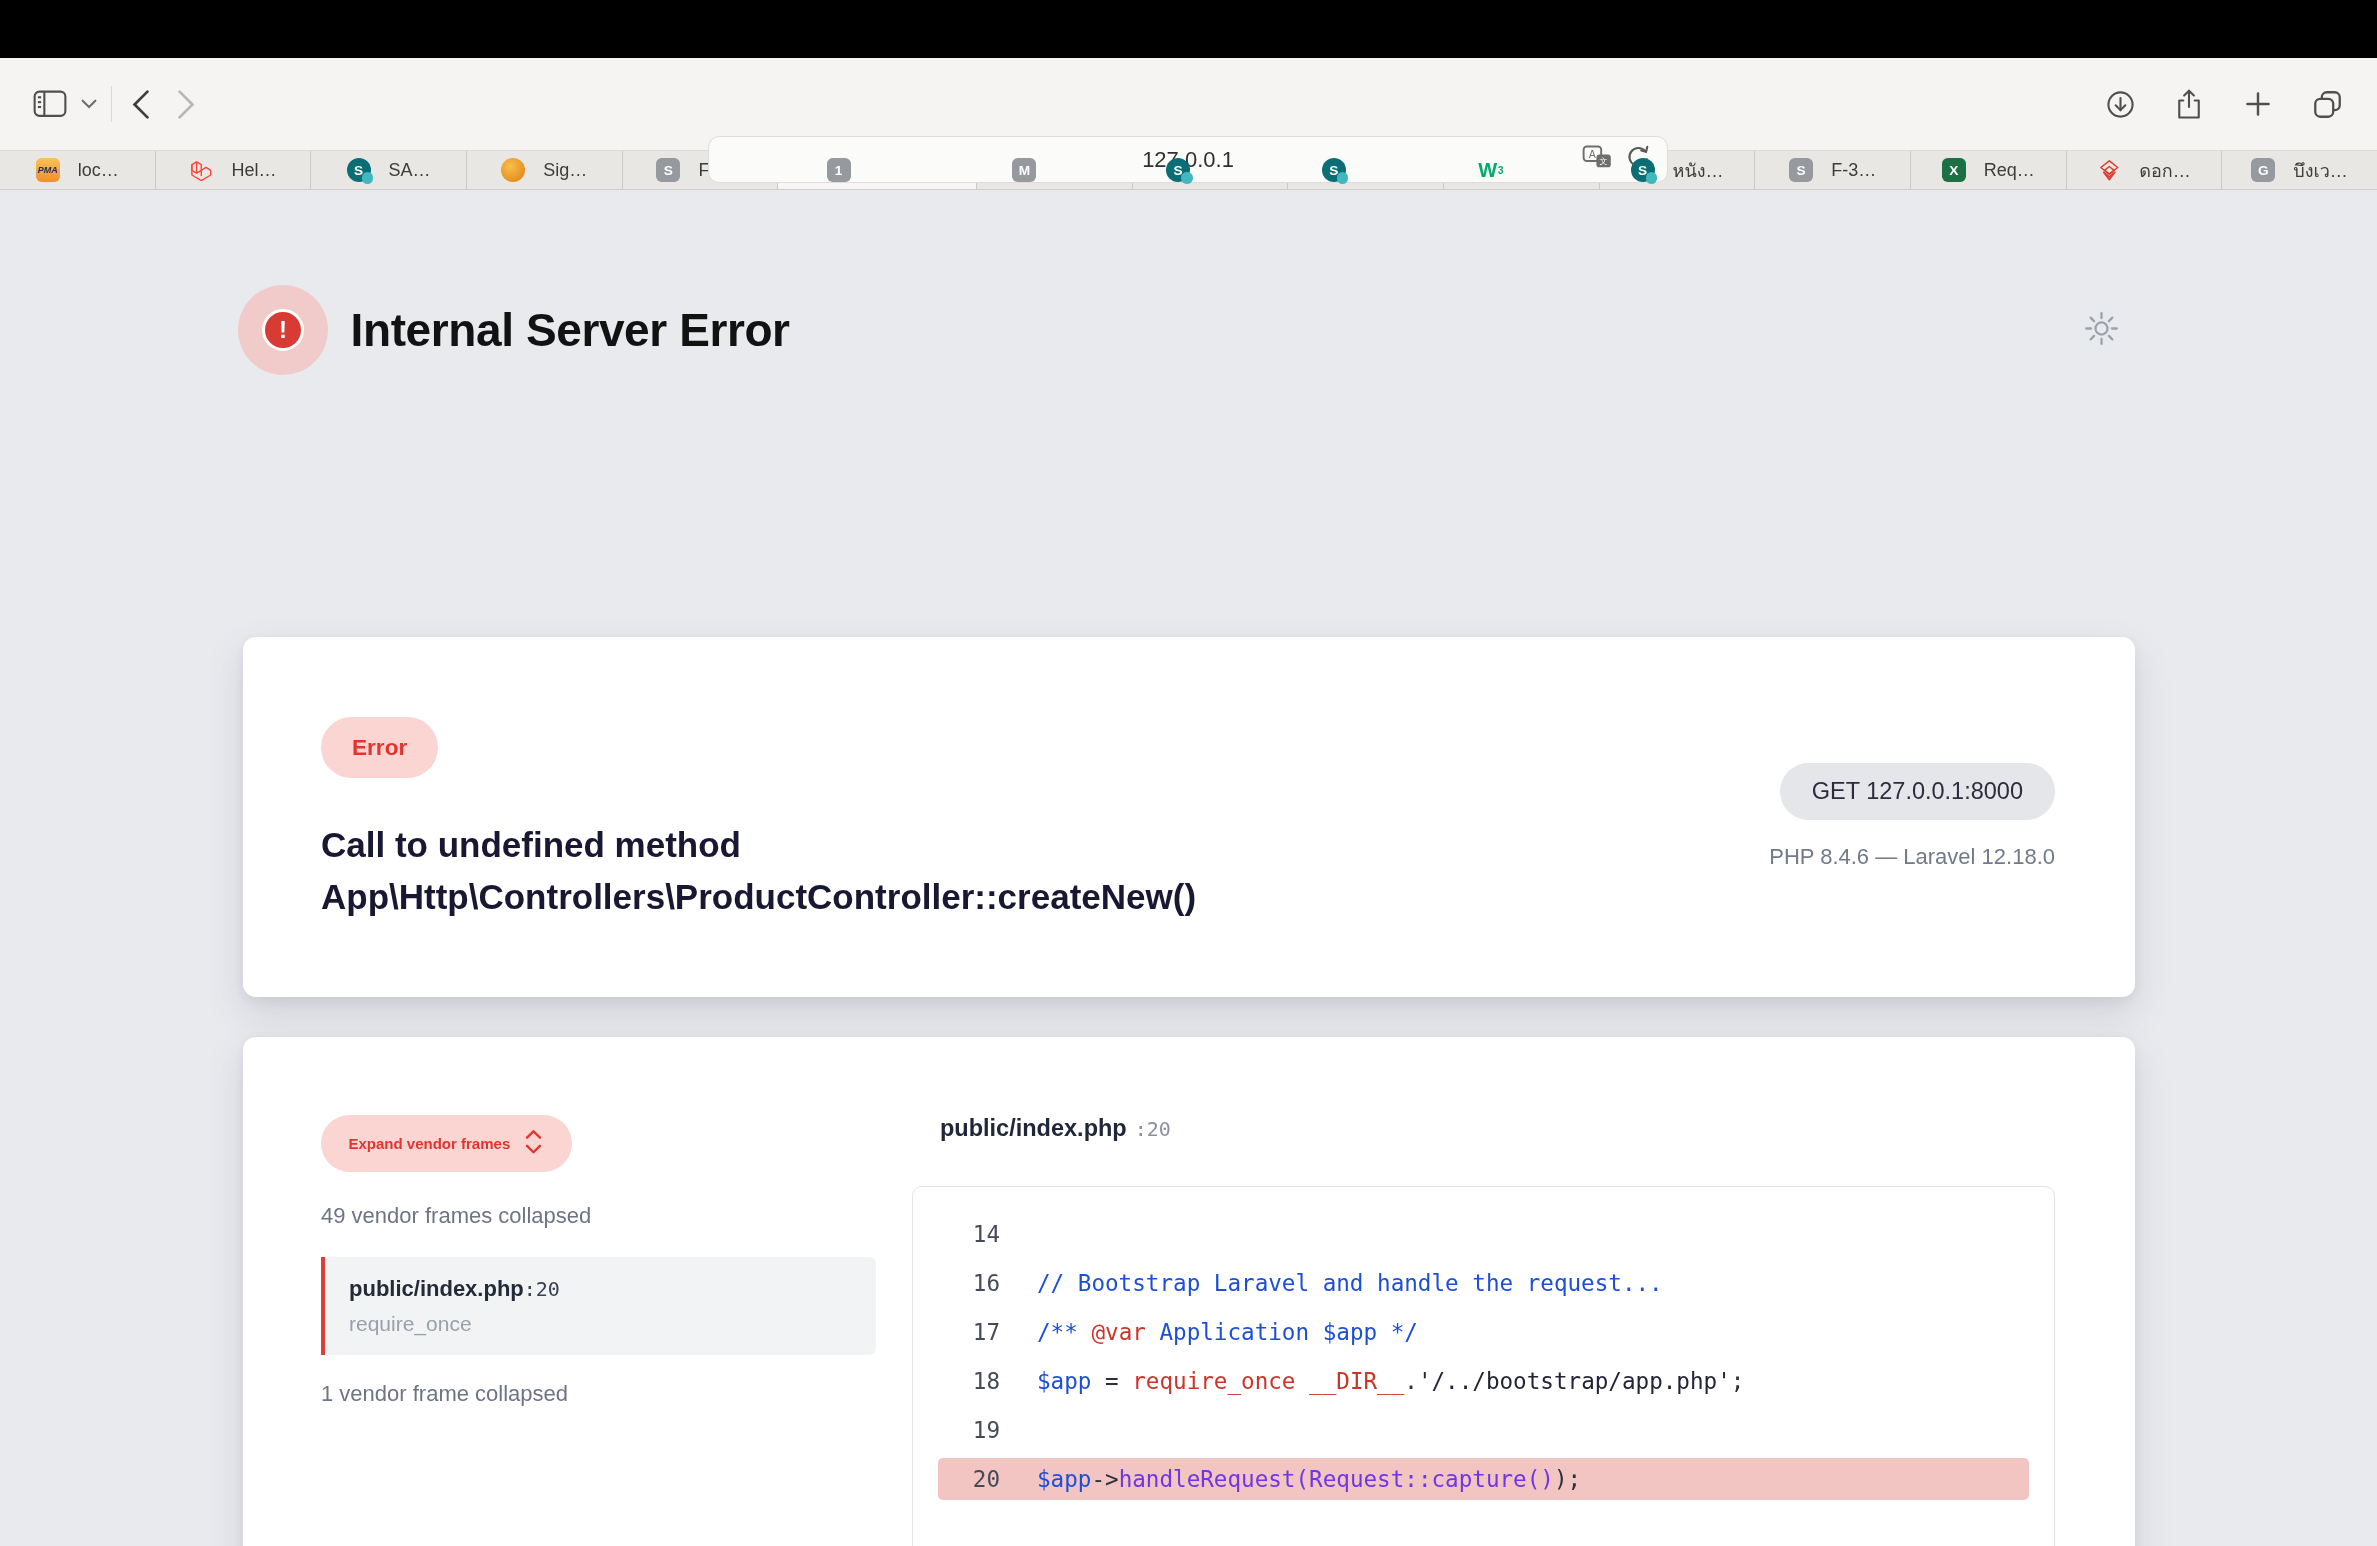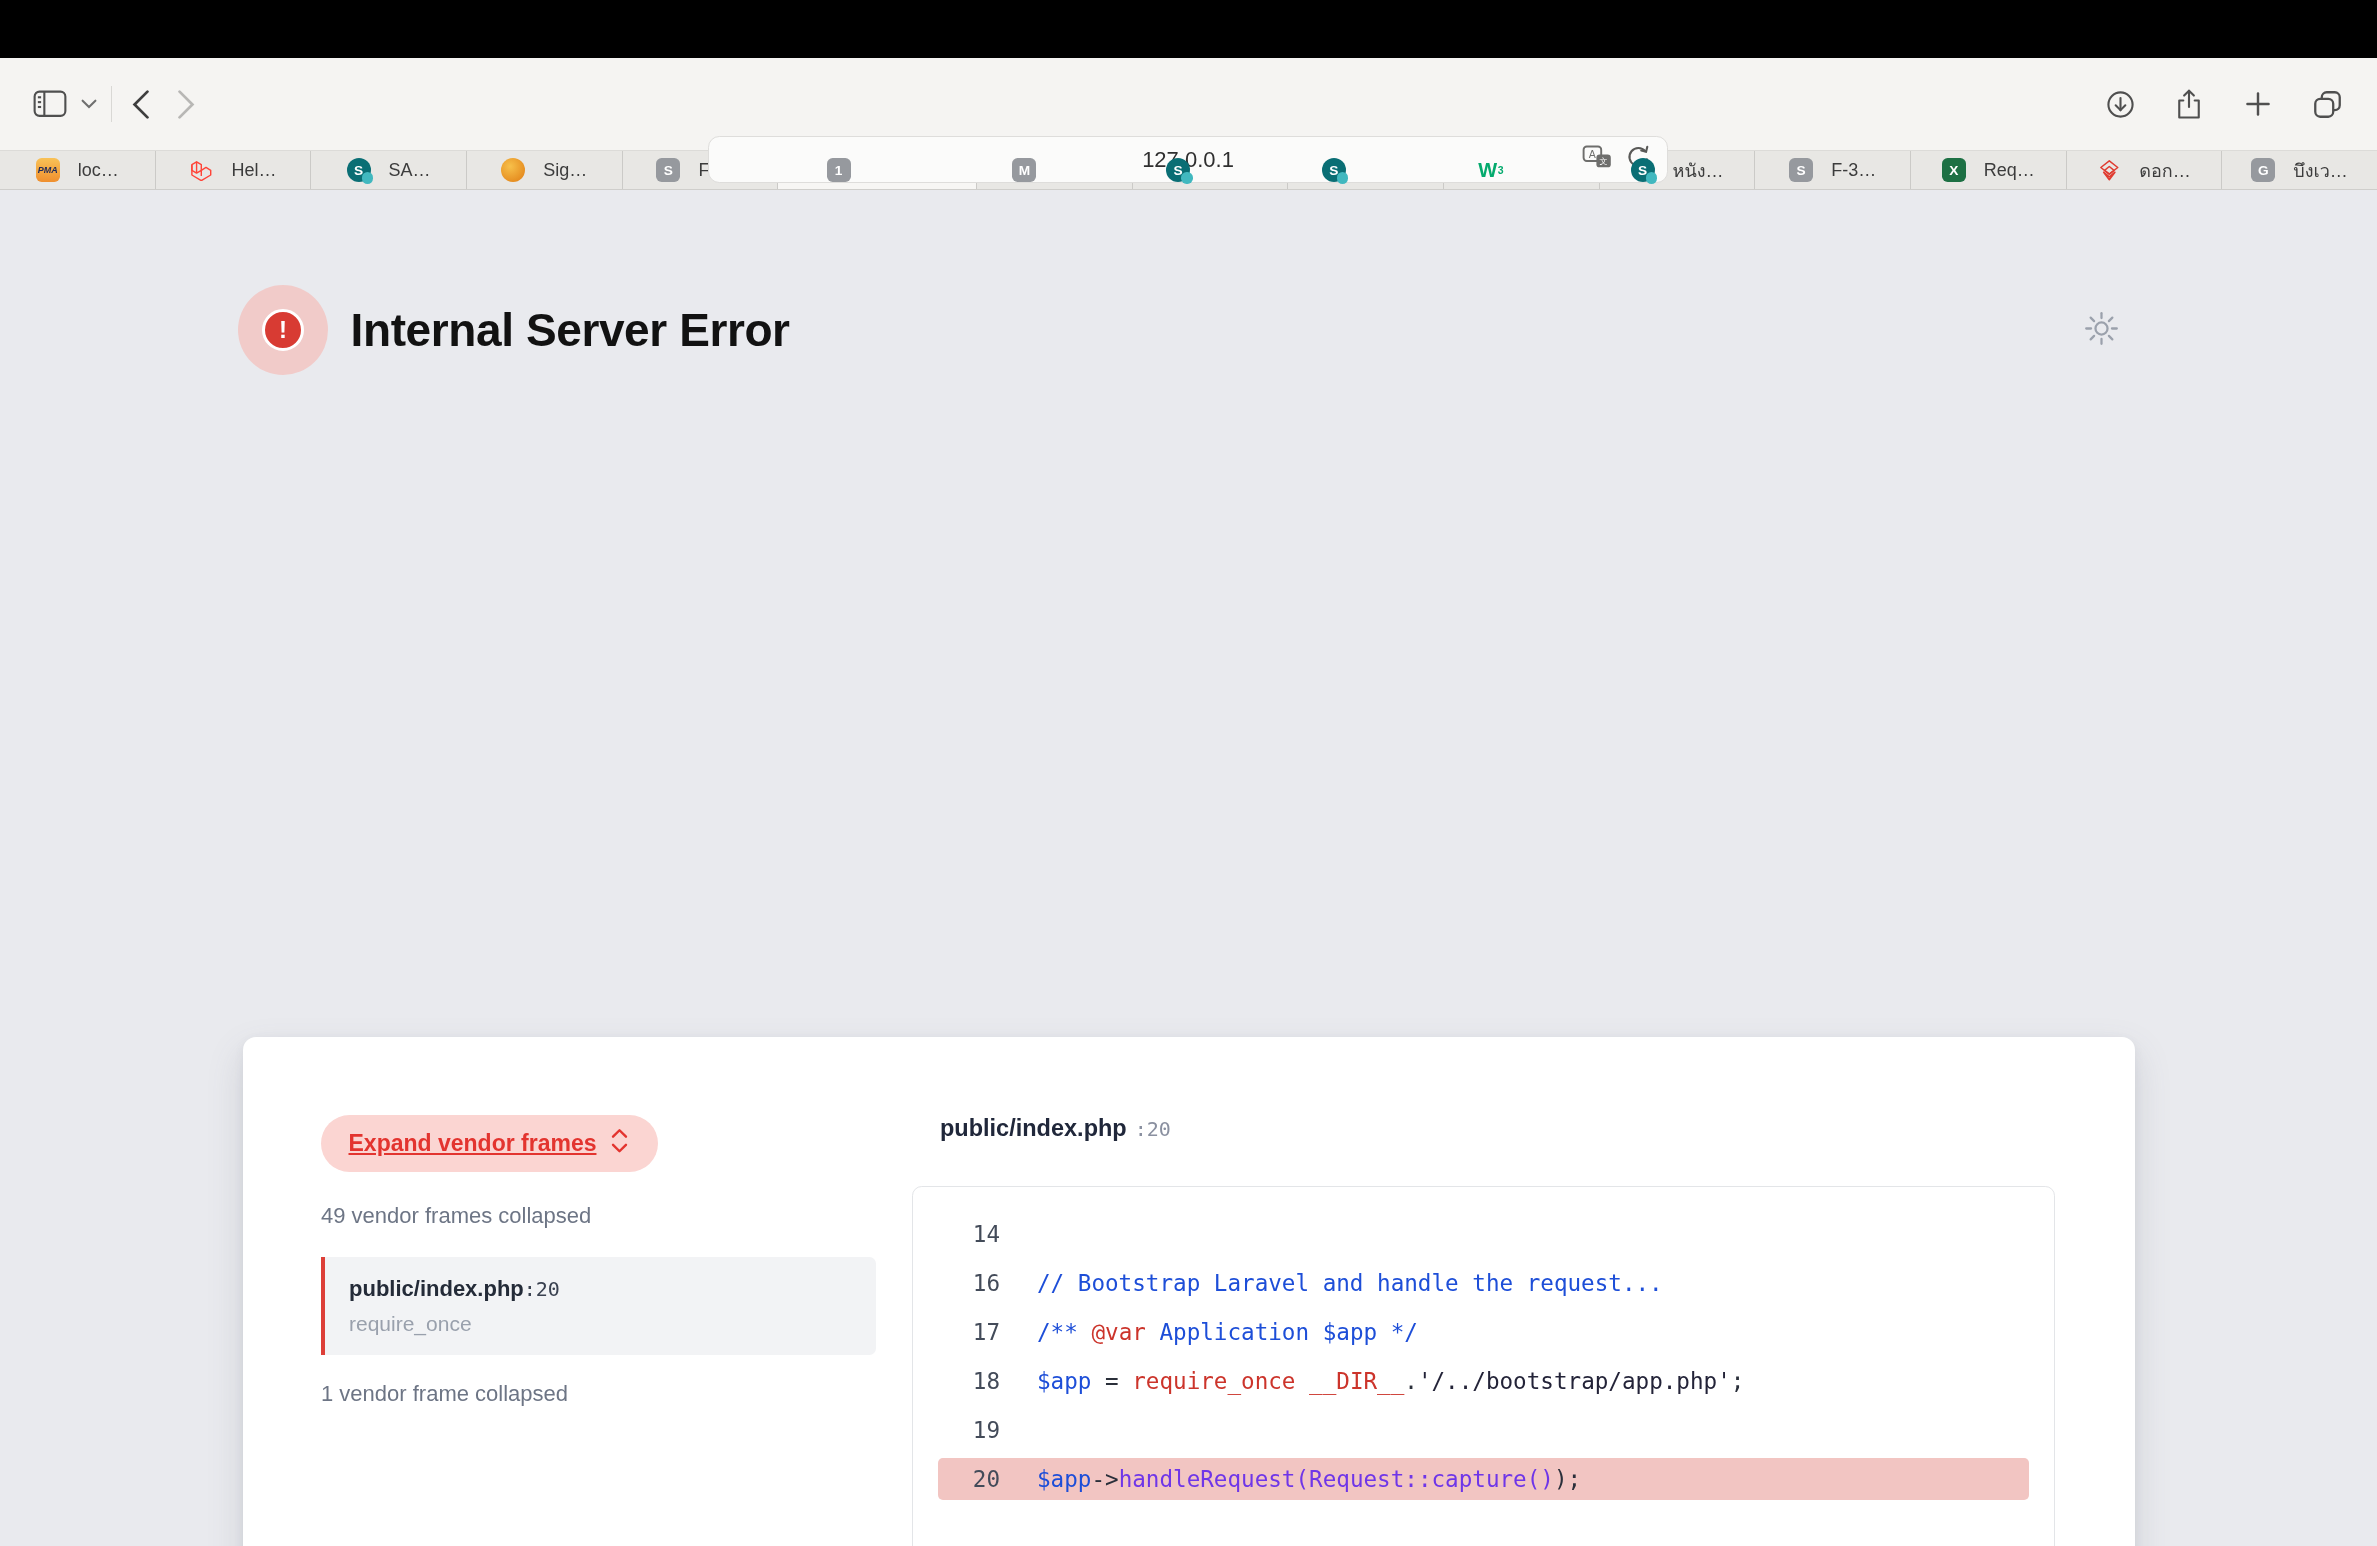--- a/index.html
+++ b/index.html
@@ -50,21 +50,21 @@
   .card { position:absolute; left:243px; width:1892px; background:#fff; border-radius:13px; box-shadow:0 16px 36px rgba(90,96,110,0.18), 0 3.2px 9.7px rgba(90,96,110,0.08); }
   .card1 { top:447px; height:360px; }
   .err-badge { position:absolute; left:78px; top:80px; height:61px; padding:0 31px; display:inline-flex; align-items:center; background:#fbd5d2; color:#e3342f; font-size:22.6px; font-weight:600; border-radius:31px; }
   .msg { position:absolute; left:78px; top:182px; font-size:35px; font-weight:600; color:#181833; line-height:52px; }
   .meta { position:absolute; right:80px; top:126px; display:flex; flex-direction:column; align-items:flex-end; gap:24px; }
   .get-pill { height:57px; padding:0 32px; display:inline-flex; align-items:center; background:#e4e6ea; color:#2c2c3d; font-size:23.5px; border-radius:29px; }
   .versions { font-size:22px; color:#717a89; }
 
   .card2 { top:847px; height:809px; }
   .left-col { position:absolute; left:78px; top:78px; width:555px; }
-  .expand-btn { height:57px; padding:0 27.5px; display:inline-flex; align-items:center; gap:13px; background:#fbd5d2; color:#e3342f; font-size:23px; font-weight:600; border:none; border-radius:29px; cursor:pointer;text-decoration:underline; }
+  .expand-btn { height:57px; padding:0 27.5px; display:inline-flex; align-items:center; gap:13px; background:#fbd5d2; color:#e3342f; font-size:15px; font-weight:600; border:none; border-radius:29px; cursor:pointer; }
   .collapsed-label { margin-top:31px; font-size:22px; color:#6d7585; }
   .frame { margin-top:27.5px; background:#f2f3f5; border-left:4px solid #dd3f38; border-radius:0 6.5px 6.5px 0; padding:19.4px 24px; cursor:pointer; }
   .frame-title { font-size:22px; font-weight:600; color:#242b38; }
   .frame-title .mono { font-size:20px; font-weight:400; color:#3a4150; }
   .frame-fn { margin-top:9.7px; font-size:21px; color:#99a0ac; }
   .collapsed-label.bottom { margin-top:26px; }
 
   .right-col { position:absolute; left:669px; right:80px; top:78px; }
   .code-head { font-size:23.5px; font-weight:600; color:#20273a;margin-left:28px; }
   .code-ref { font-size:20px; font-weight:400; color:#8a90a0; margin-left:8px; }
@@ -274,20 +274,31 @@
             <line x1="36" y1="23" x2="42" y2="23"></line>
           <line x1="9.5" y1="9.5" x2="13.8" y2="13.8"></line>
             <line x1="32.2" y1="32.2" x2="36.5" y2="36.5"></line>
           <line x1="9.5" y1="36.5" x2="13.8" y2="32.2"></line>
             <line x1="32.2" y1="13.8" x2="36.5" y2="9.5"></line>
         </svg>
       </span>
     </button>
   </div>
 
+  <div class="card card1">
+    <span class="err-badge">Error</span>
+    <div class="msg">
+      <div>Call to undefined method</div>
+      <div>App\Http\Controllers\ProductController::createNew()</div>
+    </div>
+    <div class="meta">
+      <span class="get-pill">GET 127.0.0.1:8000</span>
+      <div class="versions">PHP 8.4.6 — Laravel 12.18.0</div>
+    </div>
+  </div>
 
   <div class="card card2">
     <div class="left-col">
       <button class="expand-btn">
         <span>Expand vendor frames</span>
         <span>
           <svg width="21" height="27.5" viewBox="0 0 26 34" fill="none" stroke="#e3342f" stroke-width="3" stroke-linecap="round" stroke-linejoin="round">
             <polyline points="5,12 13,4 21,12"></polyline>
               <polyline points="5,22 13,30 21,22"></polyline>
           </svg>

